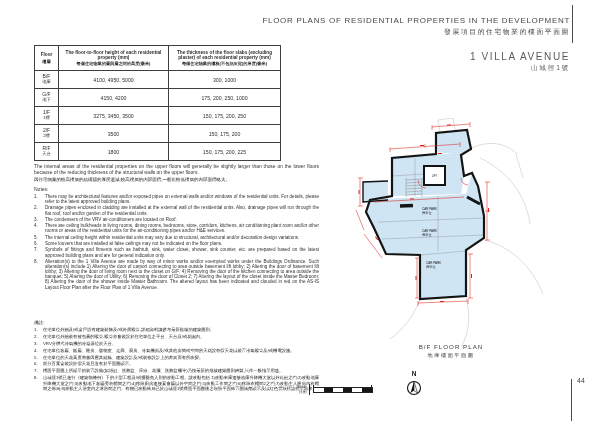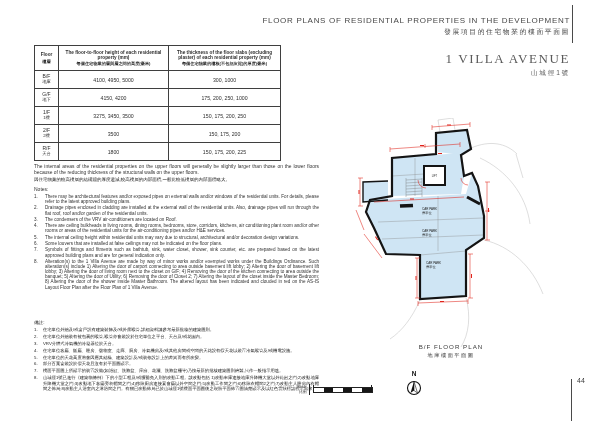--- a/index.html
+++ b/index.html
@@ -10,21 +10,21 @@
     -webkit-font-smoothing:antialiased;
   }
   .abs{position:absolute;}
 
   
   .hdr{right:30px;top:16px;text-align:right;}
   .hdr .en{font-size:8px;letter-spacing:.7px;color:#474747;}
   .hdr .zh{font-size:6.8px;letter-spacing:1.6px;color:#474747;margin-top:2px;}
   .rule-v{width:1.4px;background:#4a4a4a;}
   .prop{right:30px;top:51px;text-align:right;}
-  .prop .en{font-size:13px;letter-spacing:1.6px;color:#5a5a5a;font-family:Liberation Serif, serif;}
+  .prop .en{font-size:10px;letter-spacing:1.6px;color:#5a5a5a;}
   .prop .zh{font-size:6.6px;letter-spacing:1.8px;color:#5a5a5a;margin-top:2px;}
 
   
   table.spec{border-collapse:collapse;table-layout:fixed;left:34px;top:45px;position:absolute;}
   table.spec th,table.spec td{border:0.8px solid #3f3f3f;text-align:center;vertical-align:middle;padding:1px 2px;}
   table.spec th{font-weight:bold;}
   .c-floor{width:24px;}
   .c-h{width:110px;}
   .c-t{width:112px;}
   tr.hrow{height:25px;}

